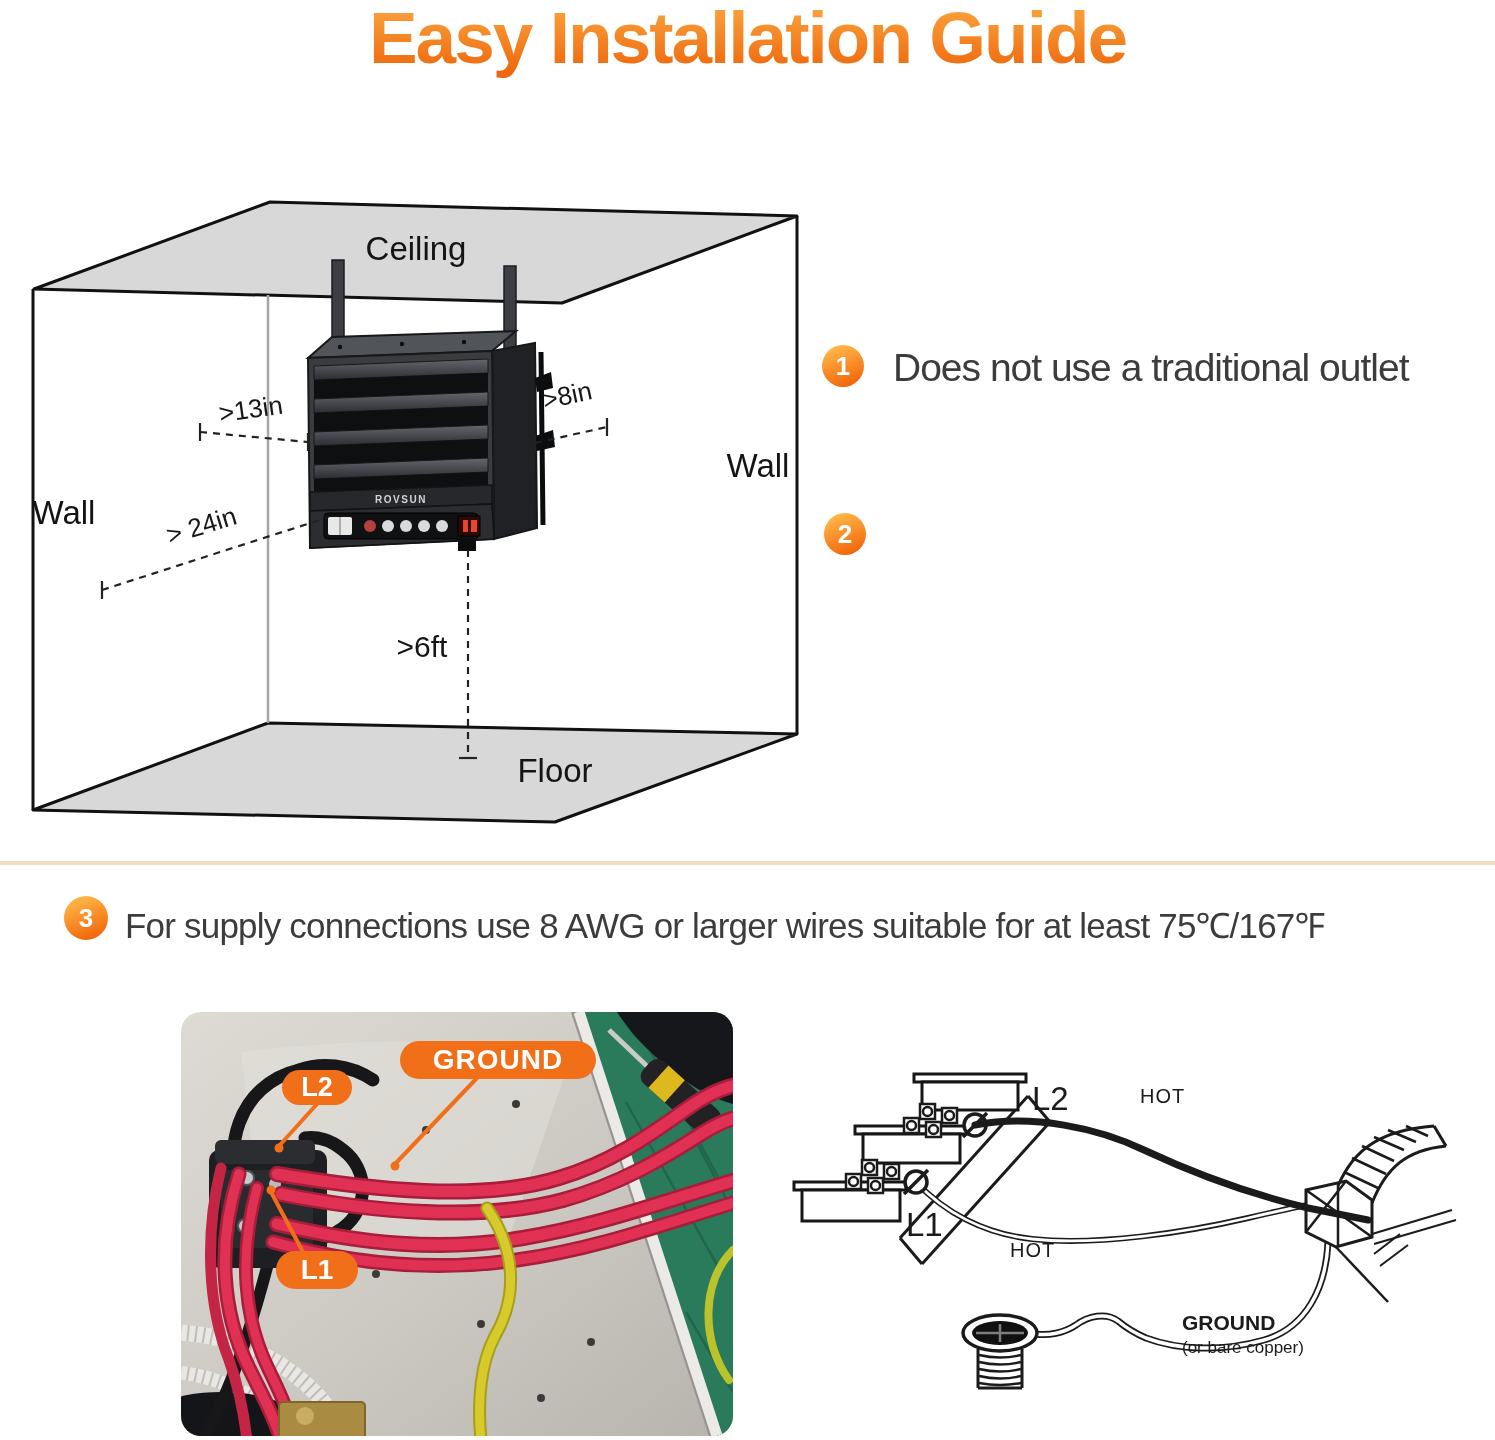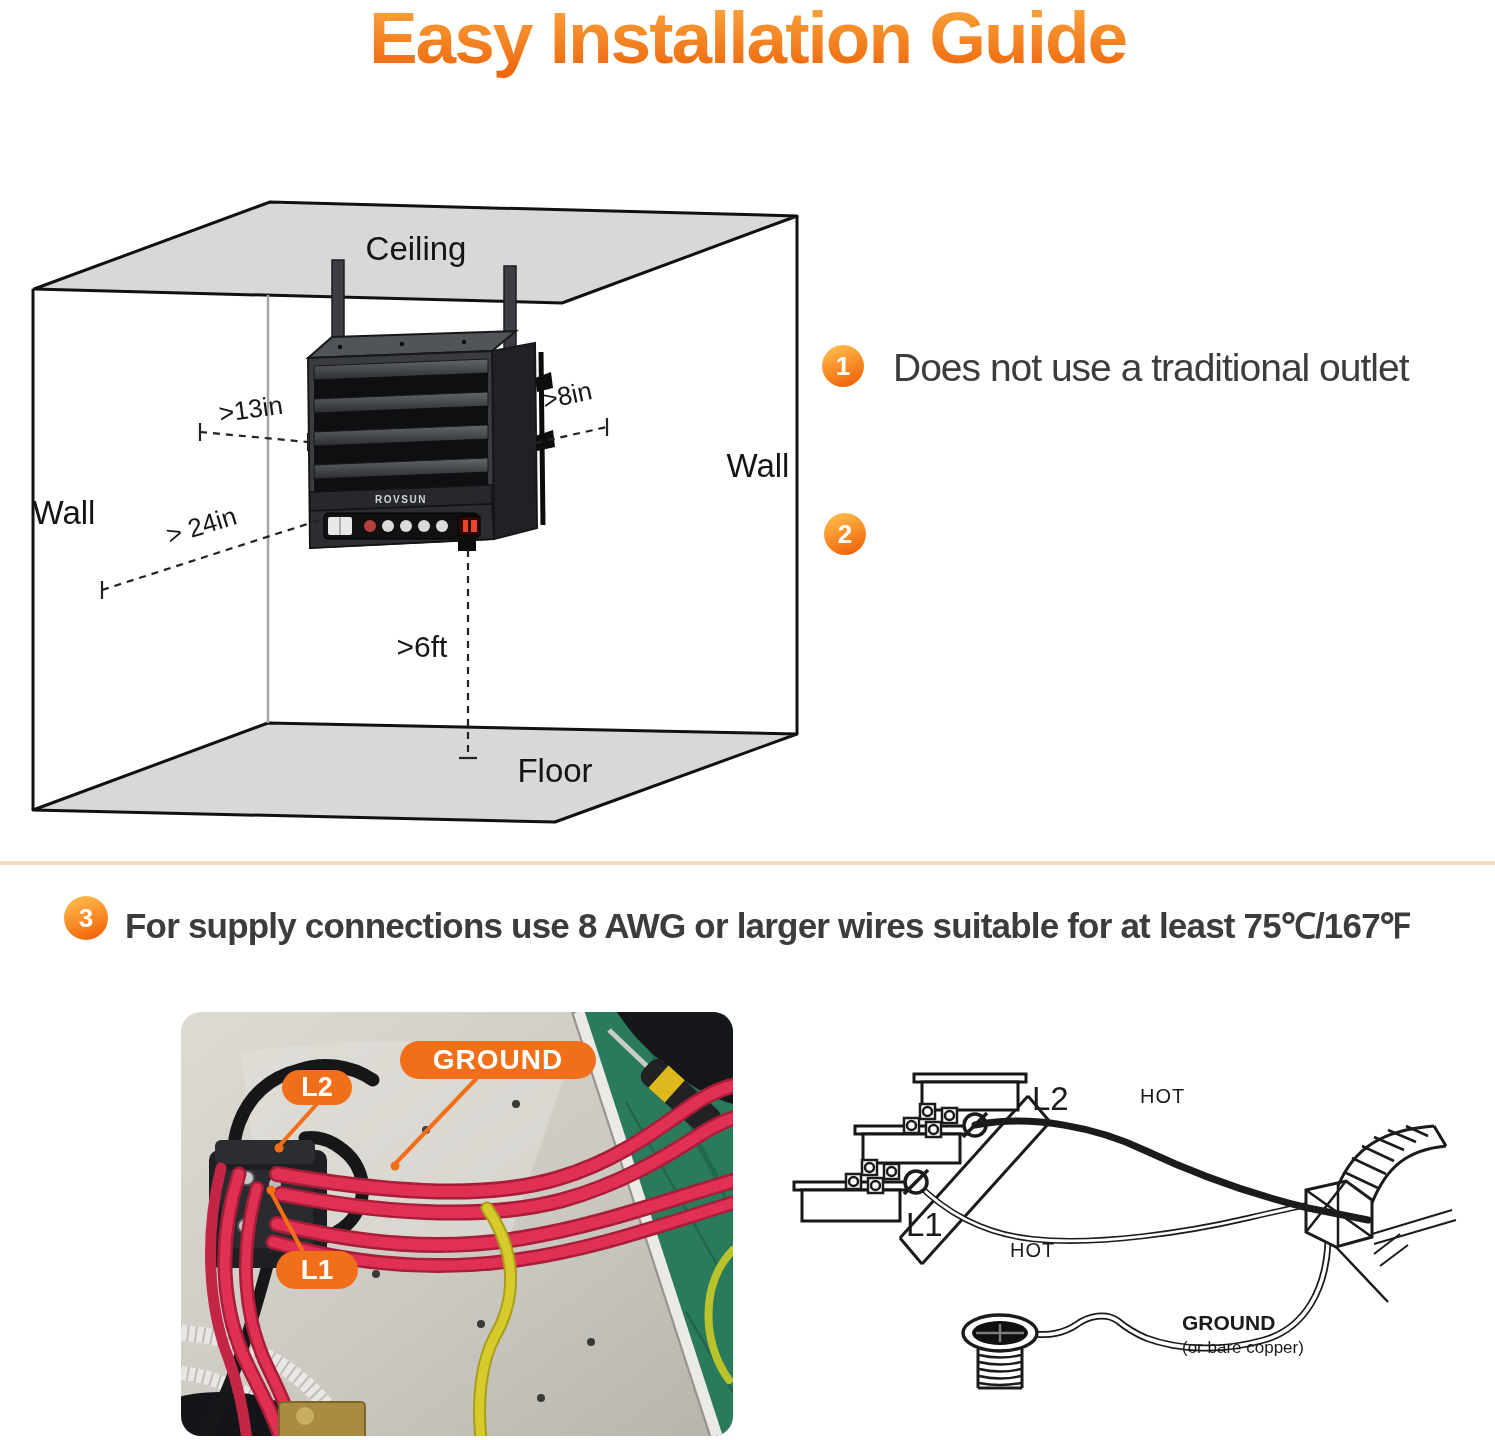--- a/index.html
+++ b/index.html
@@ -9,21 +9,21 @@
 
   .title{position:absolute;top:-4px;left:0;width:100%;text-align:center;
          font-size:73px;font-weight:800;letter-spacing:-2px;color:#f5821f;
          background:linear-gradient(180deg,#fba53e 8%,#ee680d 92%);
          -webkit-background-clip:text;background-clip:text;-webkit-text-fill-color:transparent;}
 
   .badge{position:absolute;width:42px;height:42px;border-radius:50%;
          background:linear-gradient(160deg,#ffb345 15%,#f05f06 95%);
          color:#fff;font-weight:700;font-size:26px;display:flex;align-items:center;justify-content:center;}
   .pt-text{position:absolute;font-size:39px;font-weight:500;letter-spacing:-1px;color:#3c3c3e;line-height:1.5;}
-  .pt3-text{position:absolute;font-size:35px;font-weight:700;letter-spacing:-0.8px;color:#3c3c3e;white-space:nowrap;}
+  .pt3-text{position:absolute;font-size:35px;font-weight:400;letter-spacing:-0.8px;color:#3c3c3e;white-space:nowrap;}
 
   .divider{position:absolute;left:0;top:861px;width:1495px;height:4px;background:#f3ddc0;}
 
   .abs{position:absolute;}
 </style>
 </head>
 <body>
 
 <div id="page">
 

